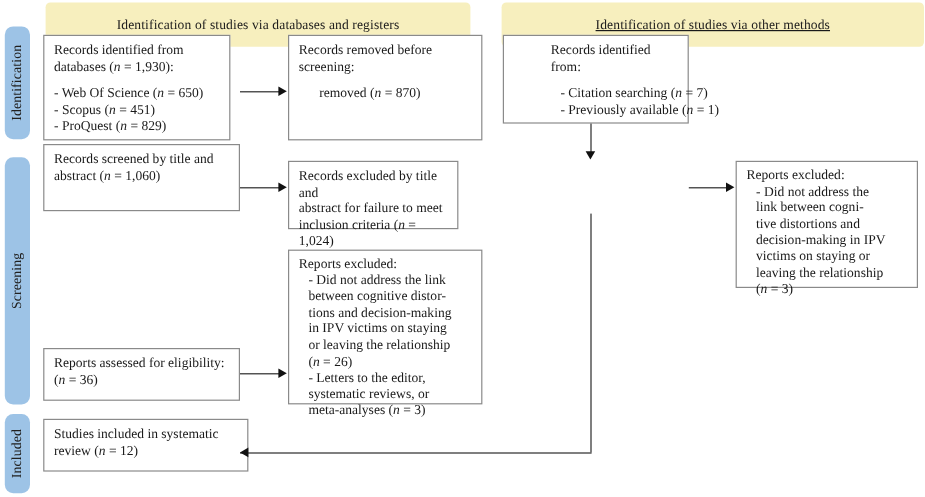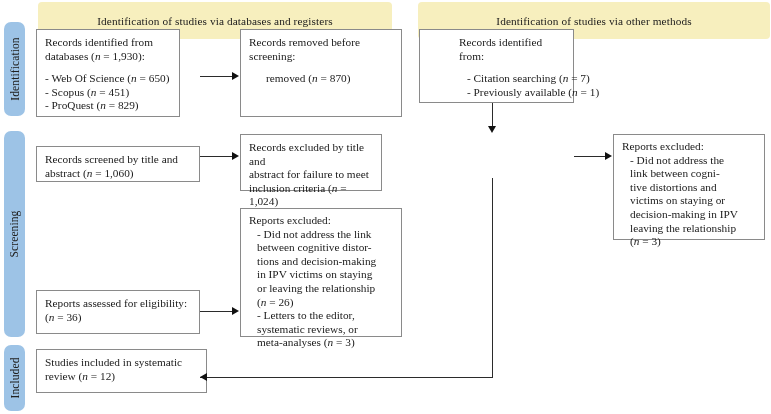--- a/index.html
+++ b/index.html
@@ -47,46 +47,46 @@
   <div class="stage" style="top:131px;height:206px;">
     <span>Screening</span>
   </div>
   <div class="stage" style="top:345px;height:66px;">
     <span>Included</span>
   </div>
 
   <div class="banner" style="left:38px;top:2px;width:354px;">
     <span>Identification of studies via databases and registers</span>
   </div>
-  <div class="banner" style="left:418px;top:2px;width:352px;">
+  <div class="banner" style="left:418px;top:2px;width:352px;text-decoration:underline;">
     <span>Identification of studies via other methods</span>
   </div>
 
-  <div class="box" style="left:36px;top:29px;width:144px;height:88px;">
+  <div class="box" style="left:36px;top:29px;width:156px;height:88px;">
     <div class="t">Records identified from</div>
     <div class="t">databases (<i>n</i> = 1,930):</div>
     <div class="t sub">
       <div class="ln">- Web Of Science (<i>n</i> = 650)</div>
       <div class="ln">- Scopus (<i>n</i> = 451)</div>
       <div class="ln">- ProQuest (<i>n</i> = 829)</div>
     </div>
   </div>
 
   <div class="hline" style="left:200px;top:76px;width:33px;"></div>
   <div class="arr-r" style="left:232px;top:72px;"></div>
 
   <div class="box" style="left:240px;top:29px;width:162px;height:88px;">
     <div class="t">Records removed before</div>
     <div class="t">screening:</div>
     <div class="t sub" style="padding-left:8px;">
       <div class="ln" style="padding-left:9px;">removed (<i>n</i> = 870)</div>
     </div>
   </div>
 
-  <div class="box" style="left:36px;top:146px;width:164px;height:36px;">
+  <div class="box" style="left:36px;top:120px;width:164px;height:56px;">
     <div class="t">Records screened by title and</div>
     <div class="t">abstract (<i>n</i> = 1,060)</div>
   </div>
 
   <div class="hline" style="left:200px;top:156px;width:33px;"></div>
   <div class="arr-r" style="left:232px;top:152px;"></div>
 
   <div class="box" style="left:240px;top:134px;width:142px;height:57px;">
     <div class="t">Records excluded by title and</div>
     <div class="t">abstract for failure to meet</div>
@@ -135,22 +135,22 @@
 
   <div class="hline" style="left:574px;top:156px;width:32px;"></div>
   <div class="arr-r" style="left:605px;top:152px;"></div>
 
   <div class="box" style="left:613px;top:134px;width:152px;height:106px;padding-top:5px;">
     <div class="t">Reports excluded:</div>
     <div class="t" style="padding-left:8px;">
       <div class="ln">- Did not address the</div>
       <div class="ln">link between cogni-</div>
       <div class="ln">tive distortions and</div>
+      <div class="ln">decision-making in IPV</div>
       <div class="ln">victims on staying or</div>
-      <div class="ln">decision-making in IPV</div>
       <div class="ln">leaving the relationship</div>
       <div class="ln">(<i>n</i> = 3)</div>
     </div>
   </div>
 
   <div class="vline" style="left:492px;top:178px;height:199px;"></div>
   <div class="hline" style="left:200px;top:377px;width:293px;"></div>
   <div class="arr-l" style="left:200px;top:373px;"></div>
 
 </div>

